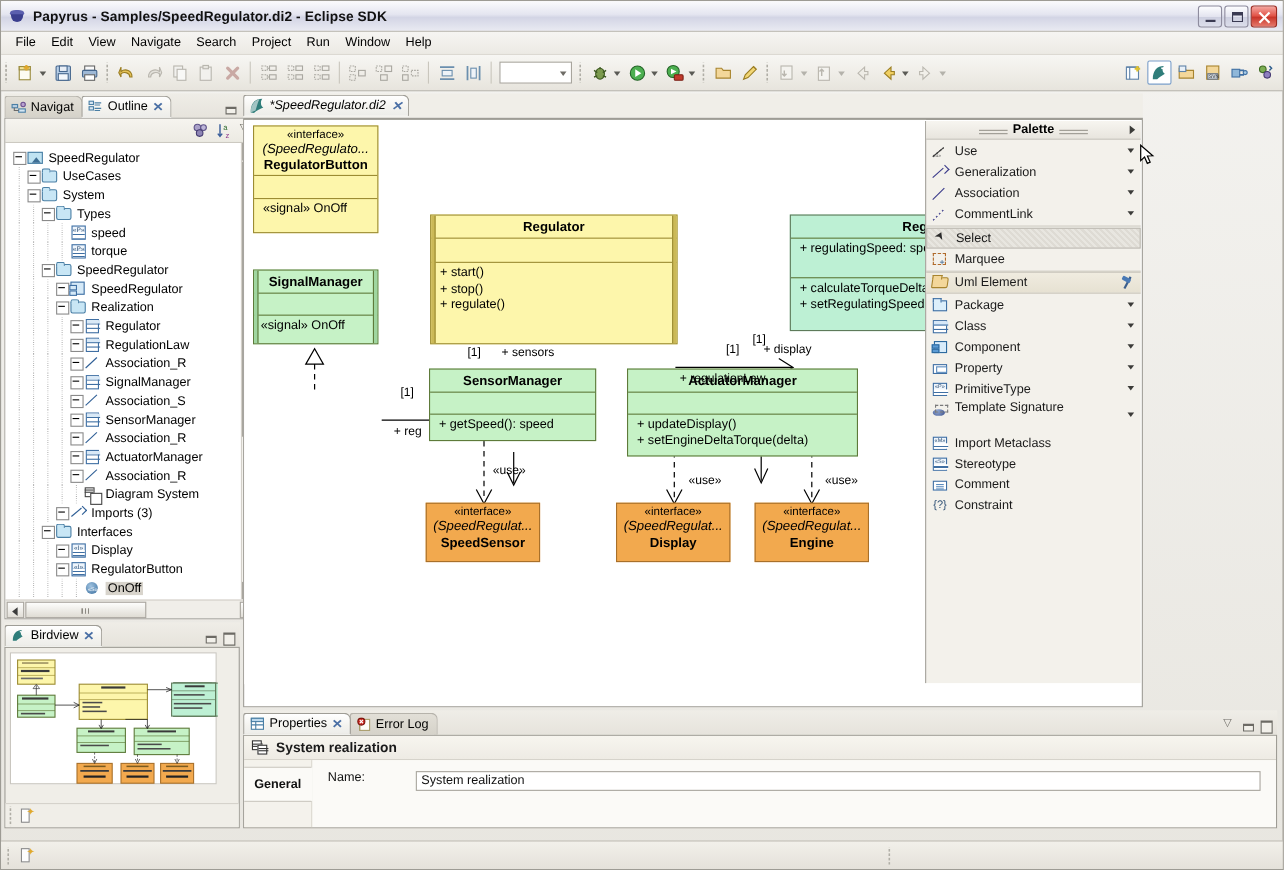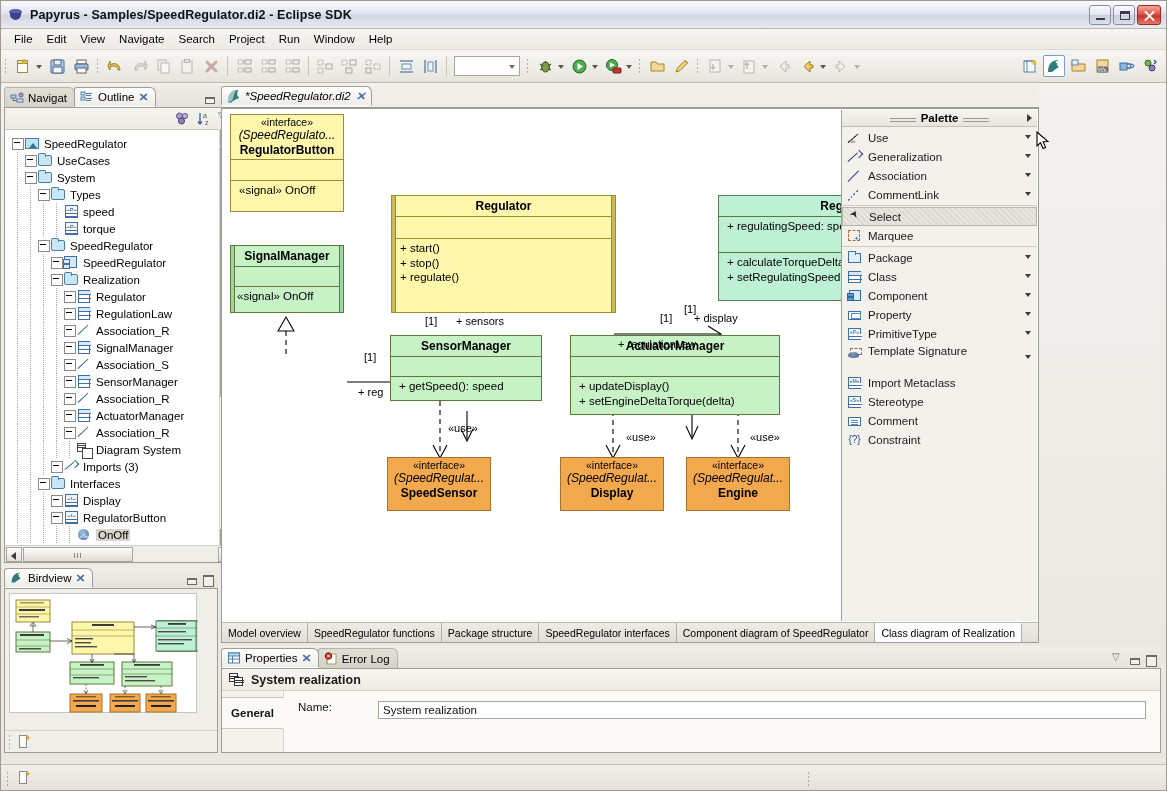--- a/index.html
+++ b/index.html
@@ -1562,20 +1562,27 @@
               <span>Select</span>
             </div>
             <div class="pitem">
               <span class="pi-ico">
                   <span class="pi-marquee"></span>
                 </span>
               <span>Marquee</span>
             </div>
           </div>
 
+          <div class="pitem drawer">
+            <span class="pi-ico">
+                <span class="pi-folder-open"></span>
+              </span>
+            <span>Uml Element</span>
+            <span class="pi-pin"></span>
+          </div>
 
           <div class="pgroup" style="border-bottom:none">
             <div class="pitem">
               <span class="pi-ico">
                   <span class="pi-pkg"></span>
                 </span>
               <span>Package</span>
               <span class="pi-arr"></span>
             </div>
             <div class="pitem">
@@ -1639,28 +1646,20 @@
             </div>
           </div>
         </div>
 
         <div style="position:absolute;left:814px;top:22px;width:16px;height:20px;pointer-events:none;z-index:50">
           <svg width="16" height="20" viewBox="0 0 16 20">
             <path d="M1 1 L1 15 L4.5 11.7 L7 17.5 L9.6 16.4 L7.1 10.8 L12 10.6 Z" fill="#fff" stroke="#000" stroke-width="1.1"></path>
           </svg>
         </div>
 
-        <div id="diagram-tabs">
-          <div class="dtab">Model overview</div>
-          <div class="dtab">SpeedRegulator functions</div>
-          <div class="dtab">Package structure</div>
-          <div class="dtab">SpeedRegulator interfaces</div>
-          <div class="dtab">Component diagram of SpeedRegulator</div>
-          <div class="dtab sel">Class diagram of Realization</div>
-        </div>
       </div>
     </div>
 
     <div id="sash-h2"></div>
 
     <div id="bottom-panel" class="view">
       <div class="view-tabs">
         <div class="vtab sel">
           <span class="vtab-icon">
             <svg width="14" height="14" viewBox="0 0 14 14">

